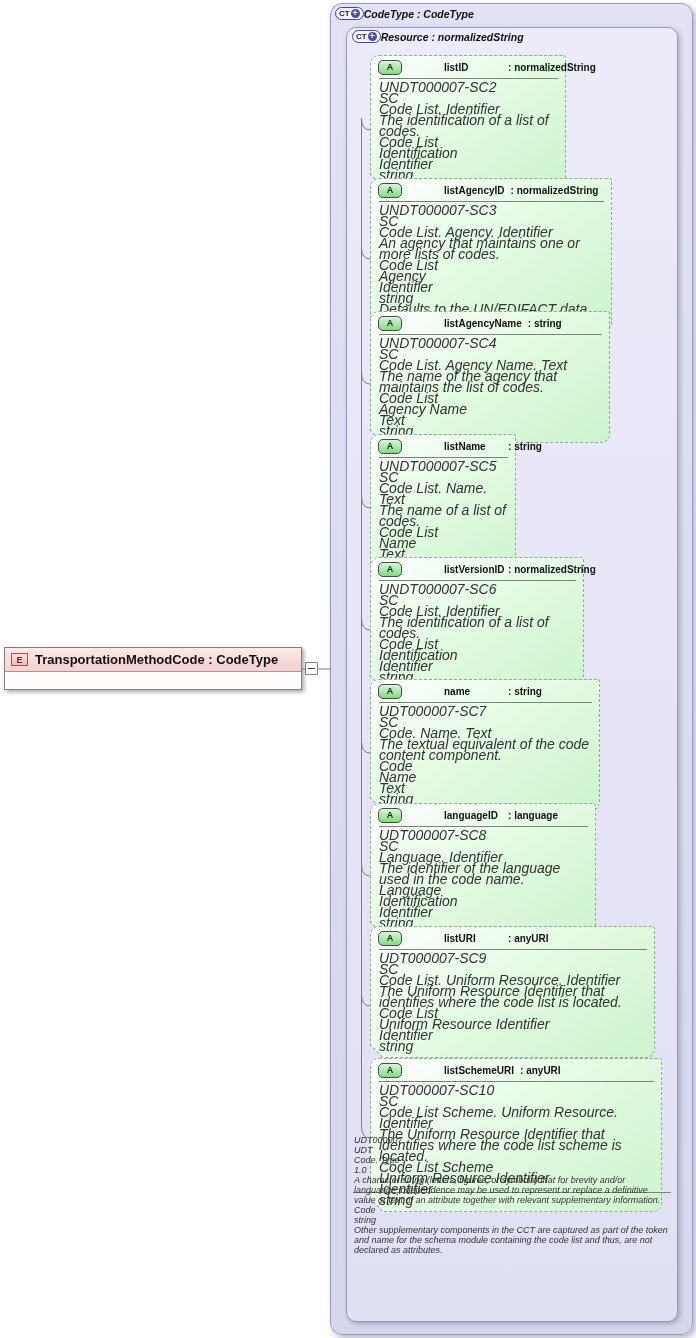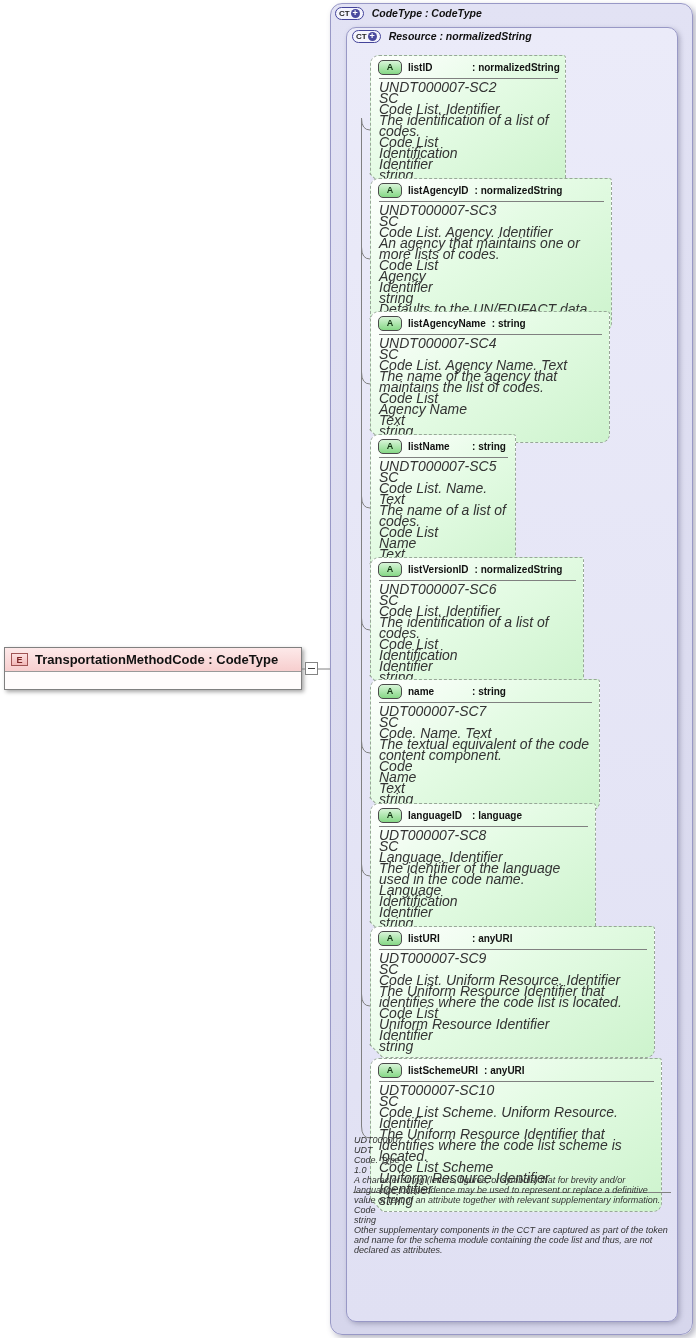--- a/index.html
+++ b/index.html
@@ -7,42 +7,42 @@
         font-family:"Liberation Sans","DejaVu Sans",sans-serif;}
 
   
   .ctbox{position:absolute;border:1px solid #9898C6;box-sizing:border-box;}
   .outer{left:330px;top:3px;width:363px;height:1332px;border-radius:12px;
          background:linear-gradient(180deg,#E2E2F4 0%,#D6D6EC 100%);
          box-shadow:3px 3px 6px rgba(90,90,120,.45);}
   .inner{left:346px;top:27px;width:332px;height:1295px;border-radius:10px;
          background:linear-gradient(180deg,#EBEBF9 0%,#E0E0F3 100%);
          box-shadow:2px 2px 5px rgba(90,90,120,.4);}
-  .ct-head{position:absolute;display:flex;align-items:flex-start;gap:8px;}
+  .ct-head{position:absolute;display:flex;align-items:flex-end;gap:0;}
   .outer-head{left:335px;top:7px;}
   .inner-head{left:352px;top:30px;}
   .ct-title{font-size:10.5px;font-weight:bold;color:#111;font-style:italic;}
 
   
   .ct-icon{display:inline-flex;align-items:center;gap:1px;height:13px;padding:0 3px;
            border:1px solid #44449A;border-radius:7px;background:#F4F4FD;box-sizing:border-box;}
   .ct-icon .ct-txt{font-size:8px;font-weight:bold;color:#222;line-height:11px;}
   .ct-icon .ct-plus{width:9px;height:9px;border-radius:50%;background:#4A4A9E;color:#fff;
            font-size:9px;font-weight:bold;line-height:9px;text-align:center;}
 
   
   .attr{position:absolute;box-sizing:border-box;border:1px dashed #98A698;
         border-radius:9px 3px 9px 0;
         background:linear-gradient(145deg,#FFFFFF 0%,#E4FBE4 45%,#CDF3CD 100%);
         padding:4px 0 5px 0;}
   .attr-head{display:flex;align-items:center;gap:6px;padding:0 7px;}
   .a-icon{flex:0 0 auto;width:22px;height:13px;border:1px solid #4a4a4a;border-radius:5px;
           background:linear-gradient(180deg,#D8F5D8,#86D886);
           font-size:9px;font-weight:bold;color:#113311;text-align:center;line-height:13px;}
-  .attr-name{font-size:10px;font-weight:bold;color:#111;min-width:58px;}
+  .attr-name{font-size:10px;font-weight:bold;color:#111;min-width:58px;margin-left:36px;}
   .attr-type{font-size:10px;font-weight:bold;color:#111;white-space:nowrap;text-align:center;}
   .attr-sep{border-top:1px solid #808080;margin:3px 7px 2px 8px;}
   .attr-annot{padding:1px 7px 0 8px;font-style:italic;font-size:14px;line-height:11px;
               color:#333;white-space:pre-line;}
   .notch{position:absolute;left:-1px;bottom:-1px;width:13px;height:13px;
          background:linear-gradient(45deg,#E4E4F6 50%,rgba(0,0,0,0) 50%);}
   .notch-line{position:absolute;left:-1px;bottom:12px;width:18px;height:0;
          border-top:1px dashed #98A698;transform-origin:0 0;transform:rotate(45deg);}
 
   

